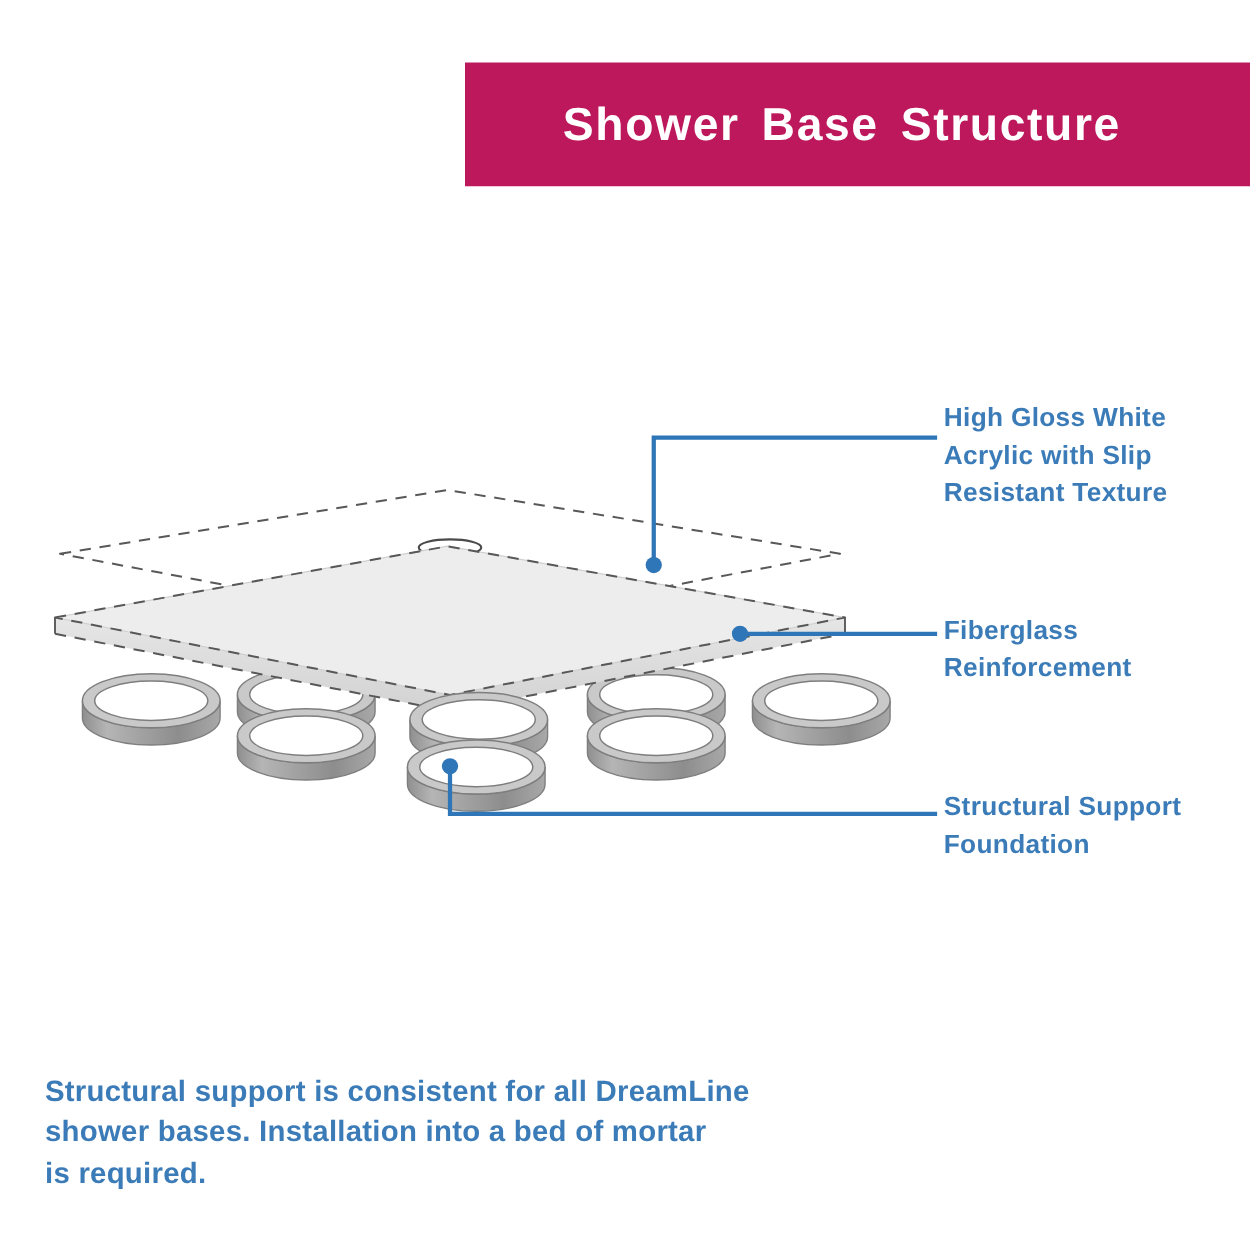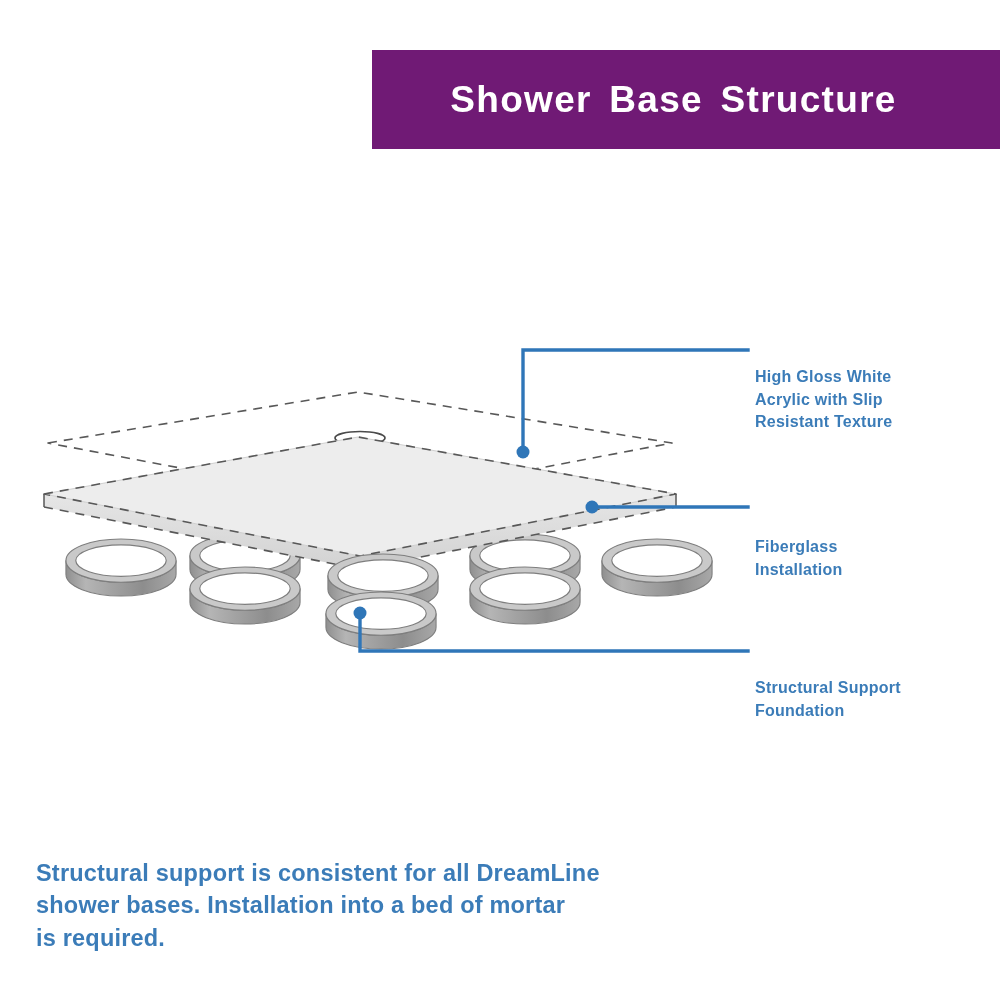--- a/index.html
+++ b/index.html
@@ -17,21 +17,21 @@
     -webkit-font-smoothing: antialiased;
   }
 
   
   #title-banner {
     position: absolute;
     left: 372px;
     top: 50px;
     width: 628px;
     height: 99px;
-    background: #701a75;
+    background: #be185d;
     display: flex;
     align-items: center;
     justify-content: center;
     box-sizing: border-box;
     padding-right: 25px;
   }
   #title-text {
     color: #ffffff;
     font-size: 37px;
     font-weight: bold;
@@ -53,27 +53,26 @@
   #diagram-svg {
     display: block;
     width: 1000px;
     height: 1000px;
   }
 
   
   .callout-label {
     position: absolute;
     color: #3b7cb8;
-    font-size: 16px;
+    font-size: 21px;
     font-weight: bold;
     line-height: 1.42;
     letter-spacing: 0.25px;
     white-space: pre-line;
     font-family: "Liberation Sans", sans-serif;
-    margin-top: 46px;
   }
   #callout-label-acrylic { left: 755px; top: 320px; width: 230px; }
   #callout-label-fiberglass { left: 755px; top: 490px; width: 230px; }
   #callout-label-support { left: 755px; top: 631px; width: 230px; }
 
   
   #footer-note {
     position: absolute;
     left: 36px;
     top: 857px;
@@ -174,20 +173,20 @@
       <circle cx="360" cy="613" r="6.5"></circle>
     </g>
   </svg>
 </div>
 
 <div class="callout-label" id="callout-label-acrylic">High Gloss White
 Acrylic with Slip
 Resistant Texture</div>
 
 <div class="callout-label" id="callout-label-fiberglass">Fiberglass
-Installation</div>
+Reinforcement</div>
 
 <div class="callout-label" id="callout-label-support">Structural Support
 Foundation</div>
 
 <div id="footer-note">Structural support is consistent for all DreamLine
 shower bases. Installation into a bed of mortar
 is required.</div>
 
 </body></html>

